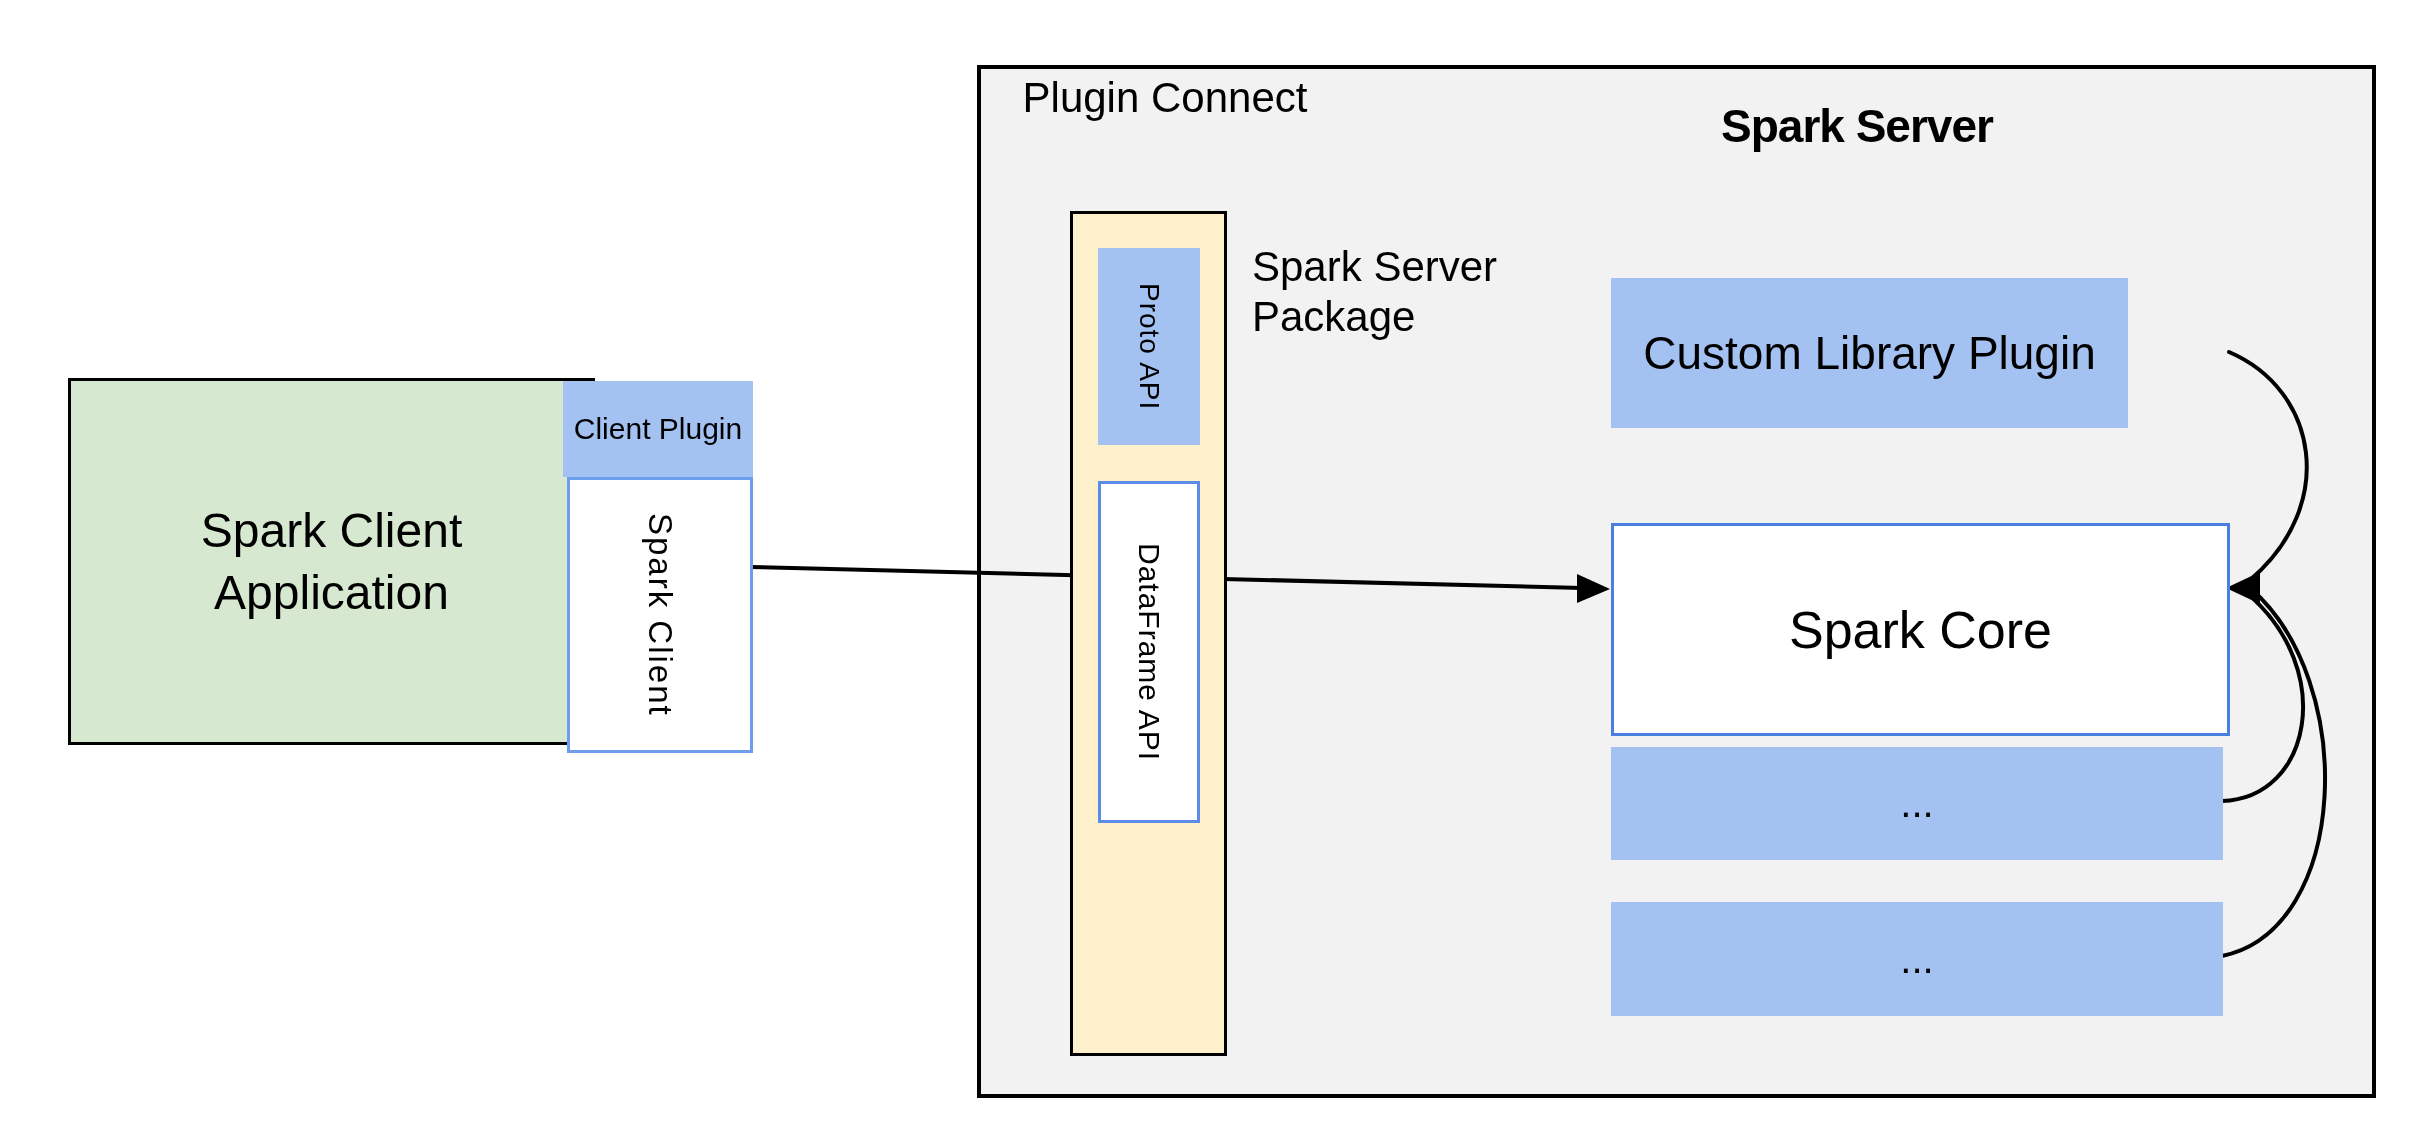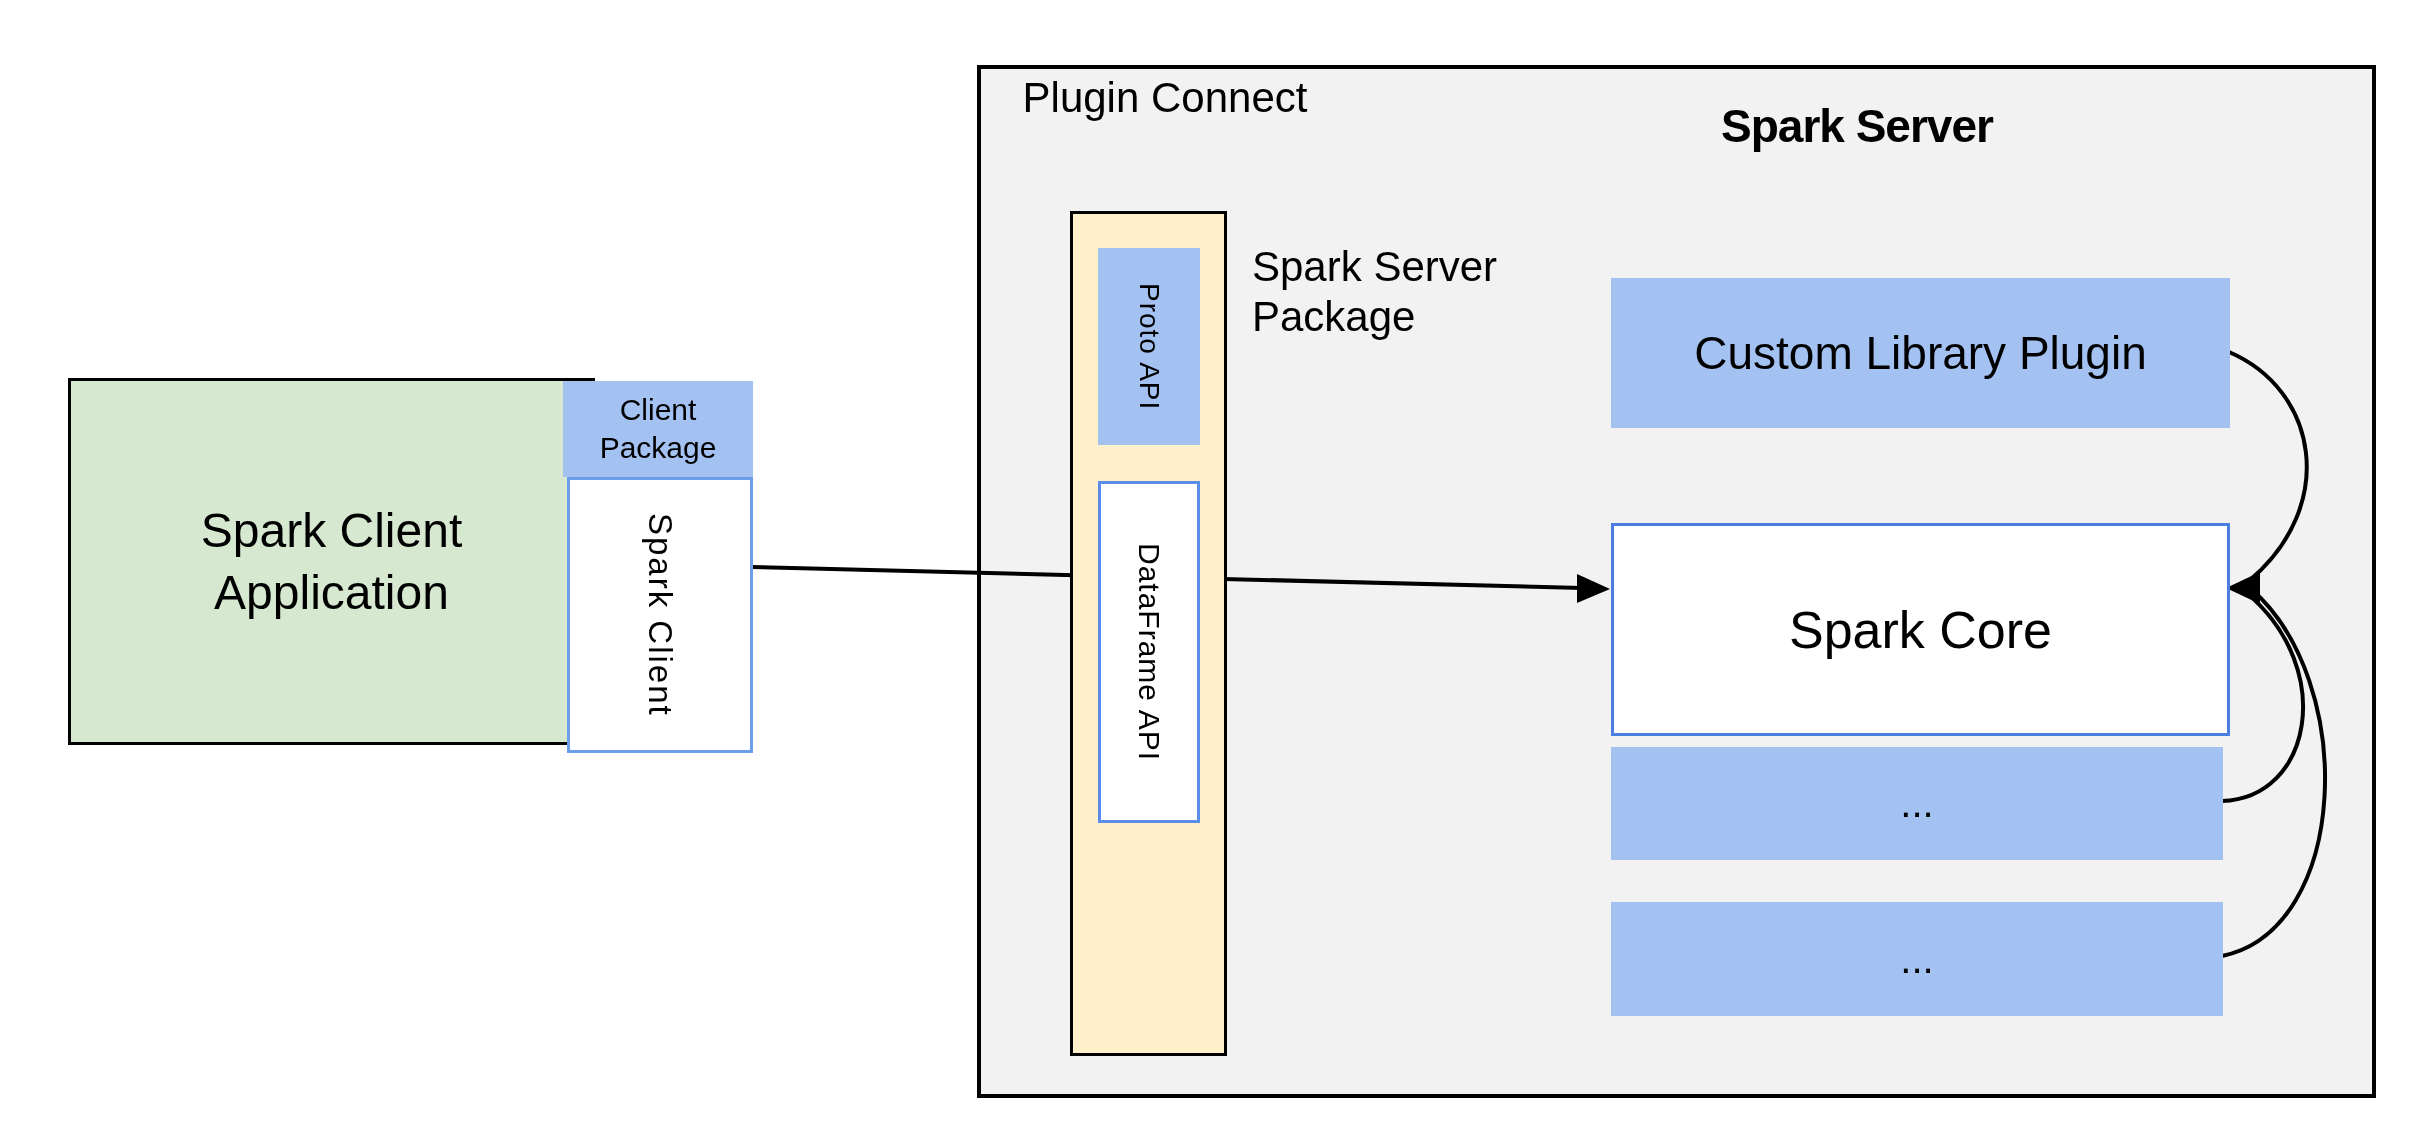--- a/index.html
+++ b/index.html
@@ -26,21 +26,21 @@
              display:flex;align-items:center;justify-content:center;}
   .proto-box .vtext{font-size:28px;letter-spacing:1px;}
   .dataframe-box{left:25px;top:267px;width:102px;height:342px;background:#ffffff;border:3px solid #5b8cea;
                  display:flex;align-items:center;justify-content:center;}
   .dataframe-box .vtext{font-size:30px;letter-spacing:1px;}
   
   .connect-api-title{left:985px;top:70px;width:360px;text-align:center;font-size:42px;line-height:56px;z-index:5;}
   .server-title{left:1657px;top:98px;width:400px;text-align:center;font-size:46px;line-height:56px;font-weight:bold;letter-spacing:-1px;z-index:5;}
   .server-library-title{left:1252px;top:242px;width:340px;text-align:left;font-size:42px;line-height:50px;z-index:5;}
   
-  .plugin-box{left:1611px;top:278px;width:619px;height:150px;background:#a3c1f1;z-index:3;
+  .plugin-box{left:1611px;top:278px;width:517px;height:150px;background:#a3c1f1;z-index:3;
               display:flex;align-items:center;justify-content:center;font-size:46px;}
   .core-box{left:1611px;top:483px;width:619px;height:213px;background:#ffffff;border:3px solid #4a7ee0;z-index:3;
             display:flex;align-items:center;justify-content:center;font-size:52px;margin-top:40px;}
   .dots-box-1{left:1611px;top:747px;width:612px;height:113px;background:#a3c1f1;z-index:3;
               display:flex;align-items:center;justify-content:center;font-size:40px;}
   .dots-box-2{left:1611px;top:902px;width:612px;height:114px;background:#a3c1f1;z-index:3;
               display:flex;align-items:center;justify-content:center;font-size:40px;}
 </style>
 </head>
 <body>
@@ -56,21 +56,21 @@
     <path d="M 2222 801 C 2312 798 2336 670 2248 594" fill="none" stroke="#000" stroke-width="4" stroke-linecap="round"></path>
     <path d="M 2222 956 C 2350 930 2358 680 2250 588" fill="none" stroke="#000" stroke-width="4" stroke-linecap="round"></path>
     <polygon points="2226,588 2260,572 2260,604" fill="#000"></polygon>
   </svg>
 
   <div class="abs green-box">
     <div>Spark Client</div>
     <div>Application</div>
   </div>
   <div class="abs client-package">
-    <div>Client Package</div>
+    <div>Client Plugin</div>
   </div>
   <div class="abs spark-client-box">
     <div class="vtext">Spark Client</div>
   </div>
 
   <div class="abs connect-api-title">
     <div>Plugin Connect</div>
   </div>
   <div class="abs yellow-col">
     <div class="abs proto-box">

